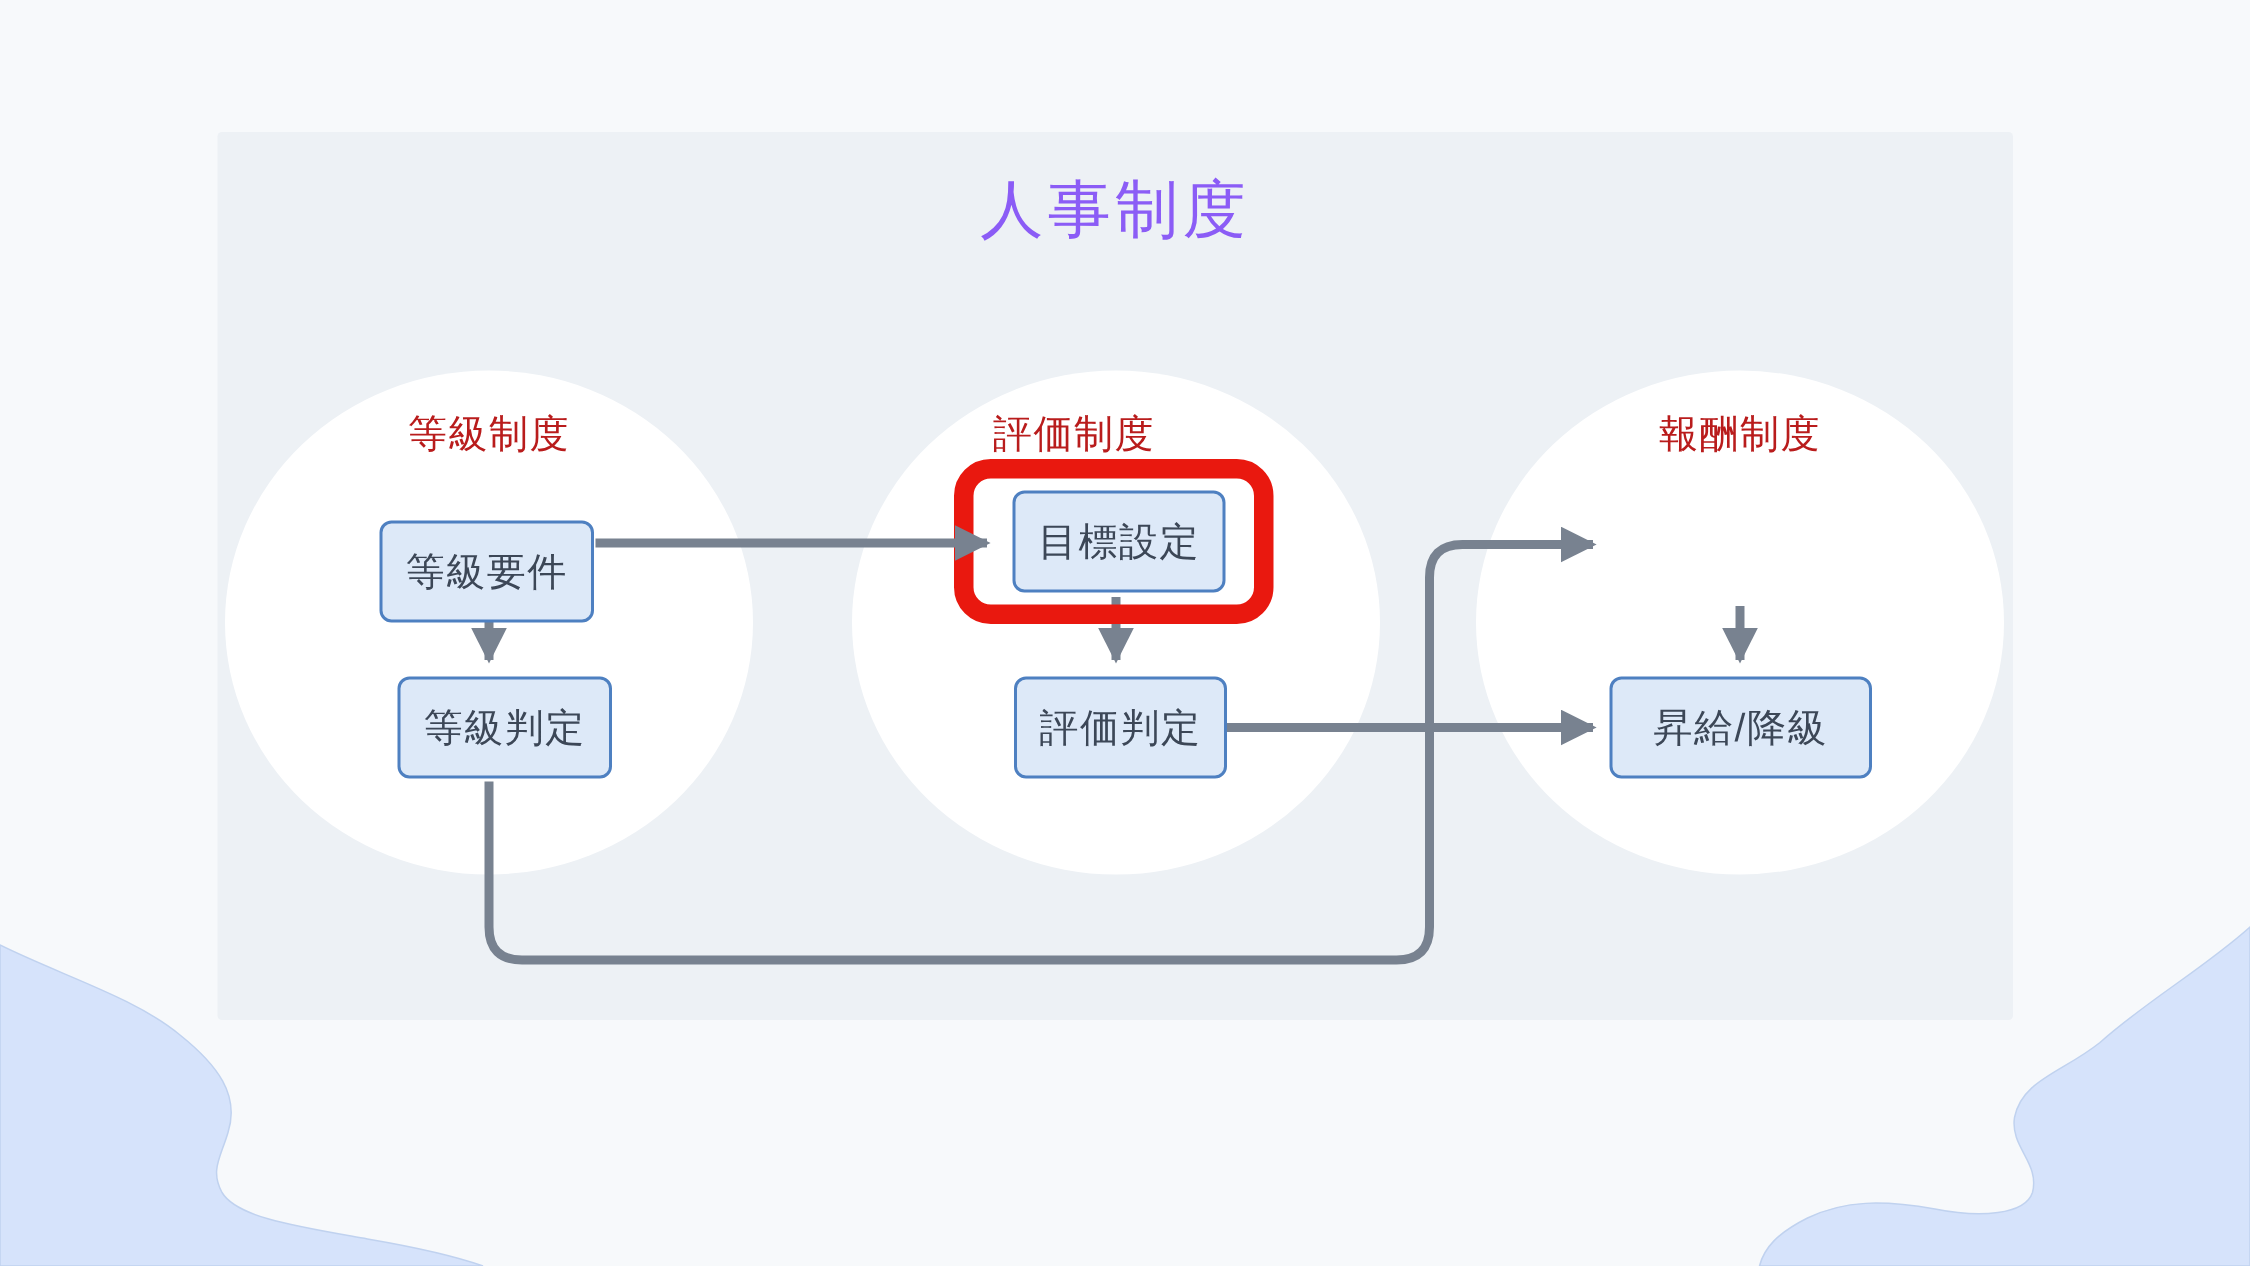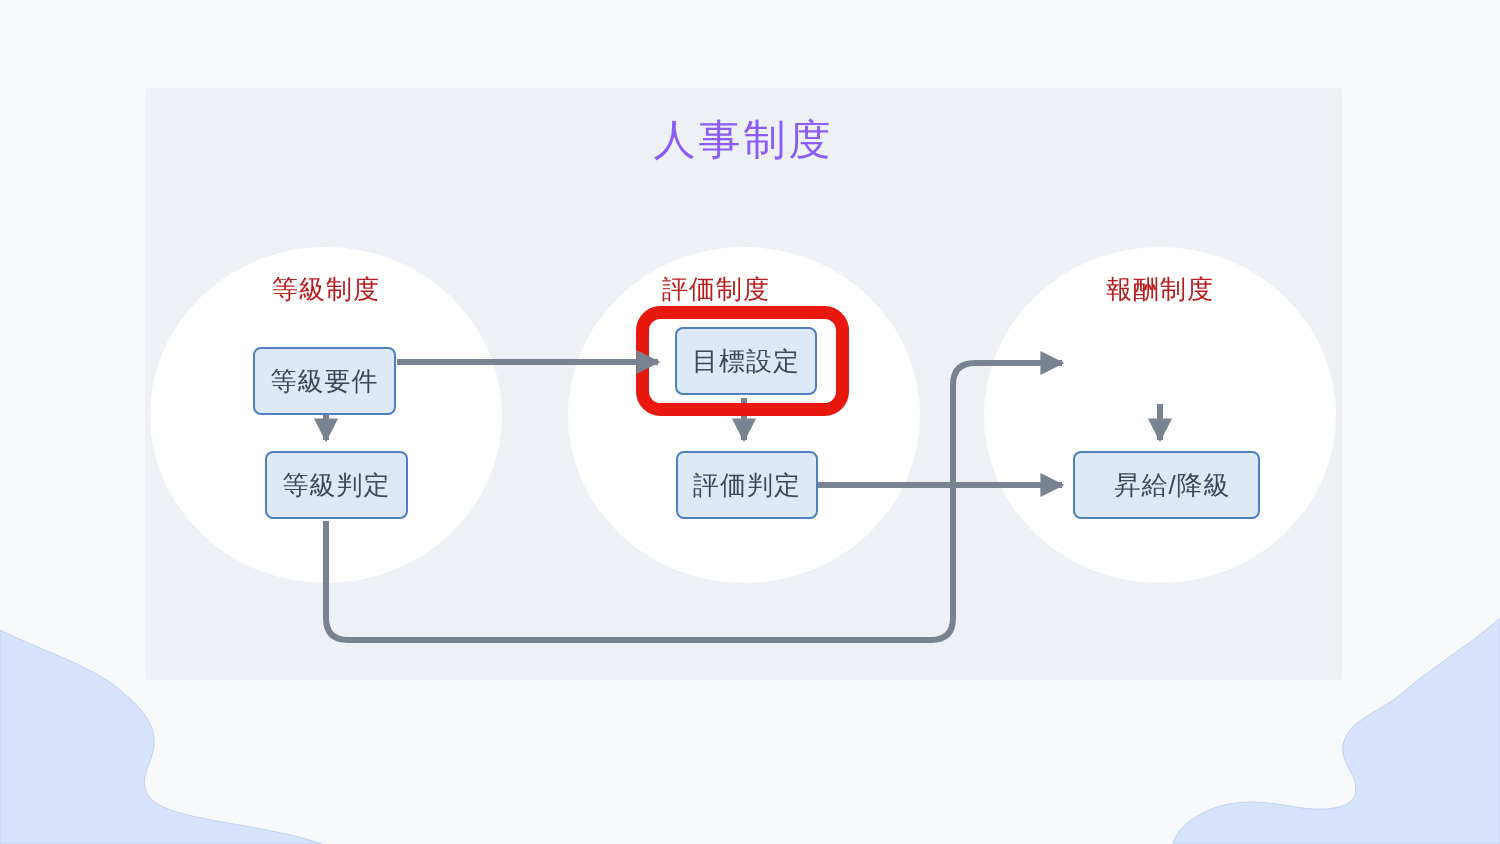--- a/index.html
+++ b/index.html
@@ -31,21 +31,21 @@
     background:#dde9f8;border:2px solid #4e80c1;border-radius:8px;
     display:flex;align-items:center;justify-content:center;
     font-size:26px;letter-spacing:1px;color:#3c4757;
     box-sizing:content-box;
   }
   .b-grade-req {left:253px;top:327px;width:139px;margin-top:20px;}
   .b-grade-jdg {left:253px;top:451px;width:139px;margin-left:12px;}
   .b-goal-set  {left:675px;top:327px;width:138px;}
   .b-eval-jdg  {left:676px;top:451px;width:138px;}
   .b-comp-rng  {left:1073px;top:327px;width:171px;}
-  .b-raise-dem {left:1073px;top:451px;width:171px;padding-left:12px;}
+  .b-raise-dem {left:1073px;top:451px;width:171px;}
 </style>
 </head>
 <body>
 
 <div class="stage">
 
   <svg class="decor-svg" viewBox="0 0 1500 844" aria-hidden="true">
     <path d="M0,630 C40,650 90,665 120,690 C145,710 160,730 152,755 C147,772 140,780 148,795 C158,812 200,818 245,826 C280,832 305,838 322,844 L0,844 Z" fill="#d6e3fb" stroke="#c0d2ef" stroke-width="1"></path>
     <path d="M1500,618 C1470,645 1430,668 1400,695 C1375,715 1348,720 1343,745 C1340,765 1360,775 1355,795 C1350,810 1320,812 1290,806 C1255,800 1230,800 1205,812 C1185,822 1176,832 1173,844 L1500,844 Z" fill="#d6e3fb" stroke="#c0d2ef" stroke-width="1"></path>
   </svg>

